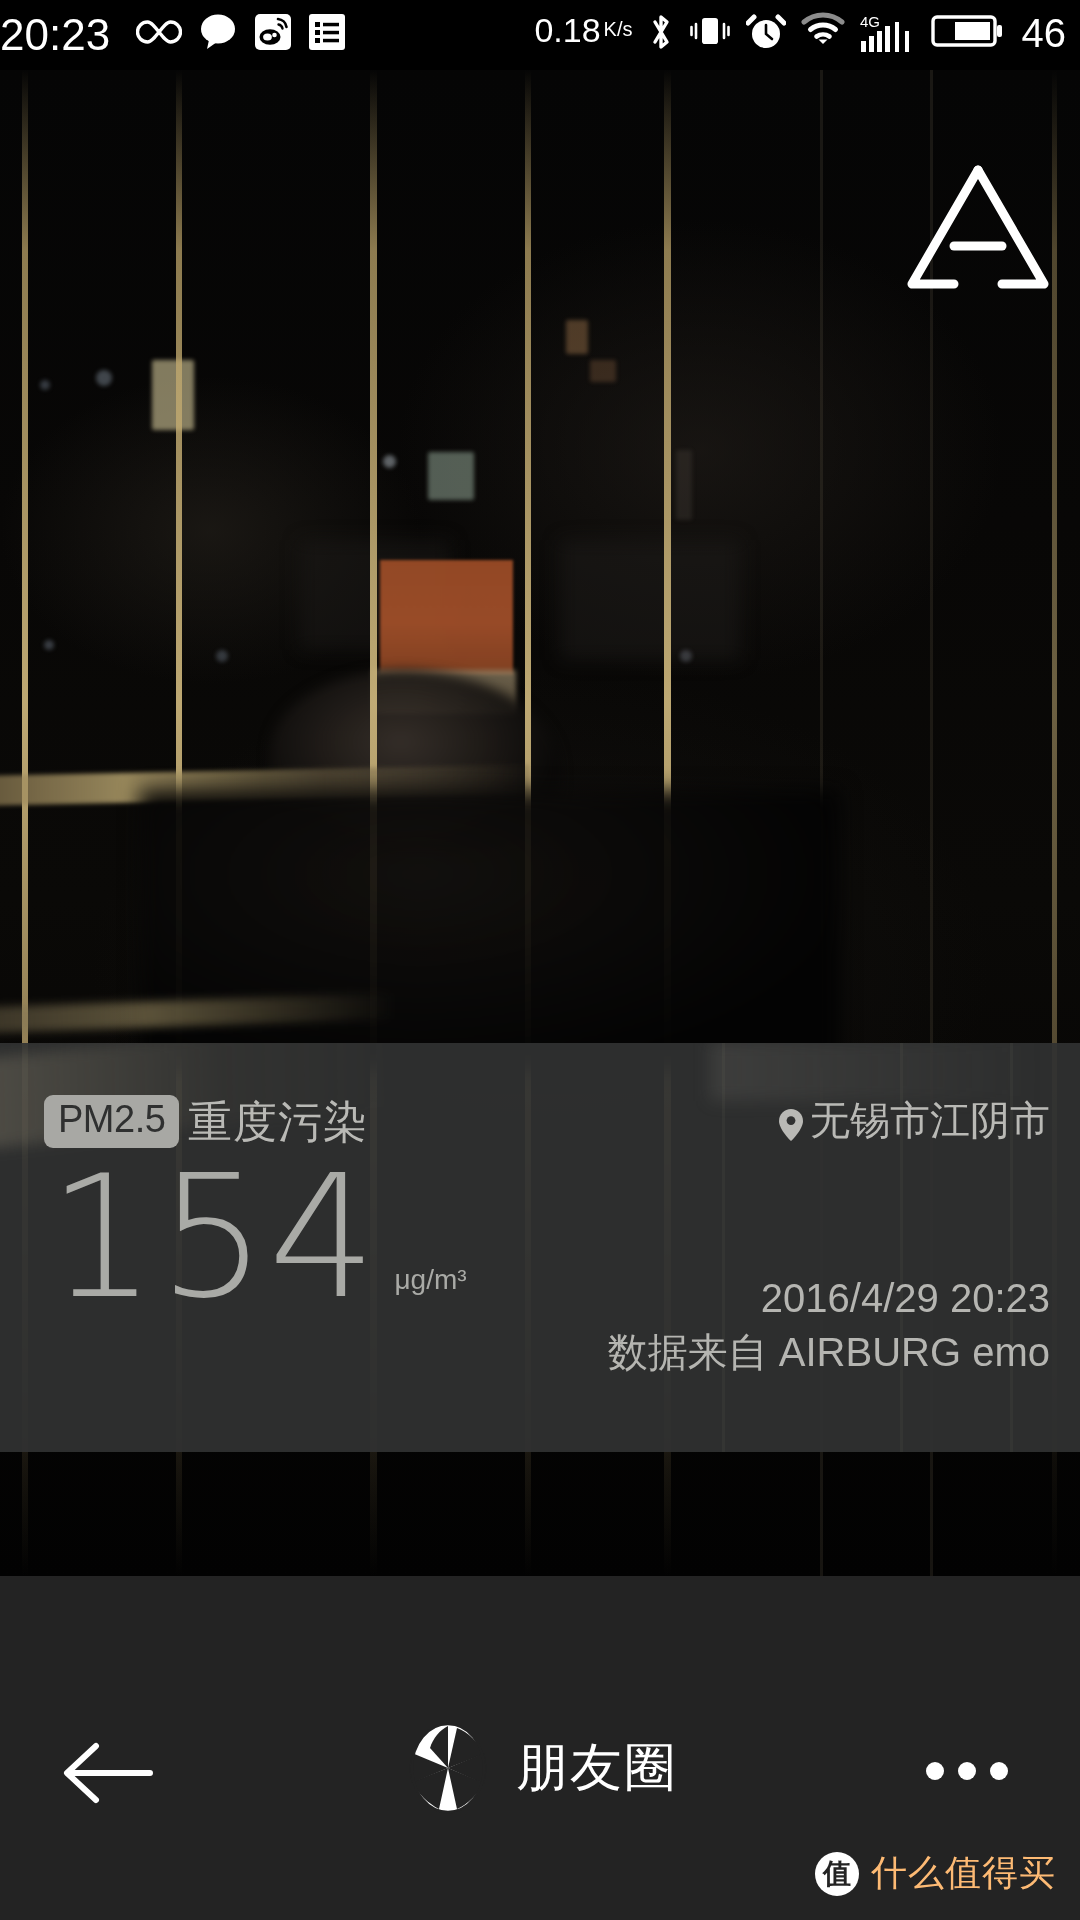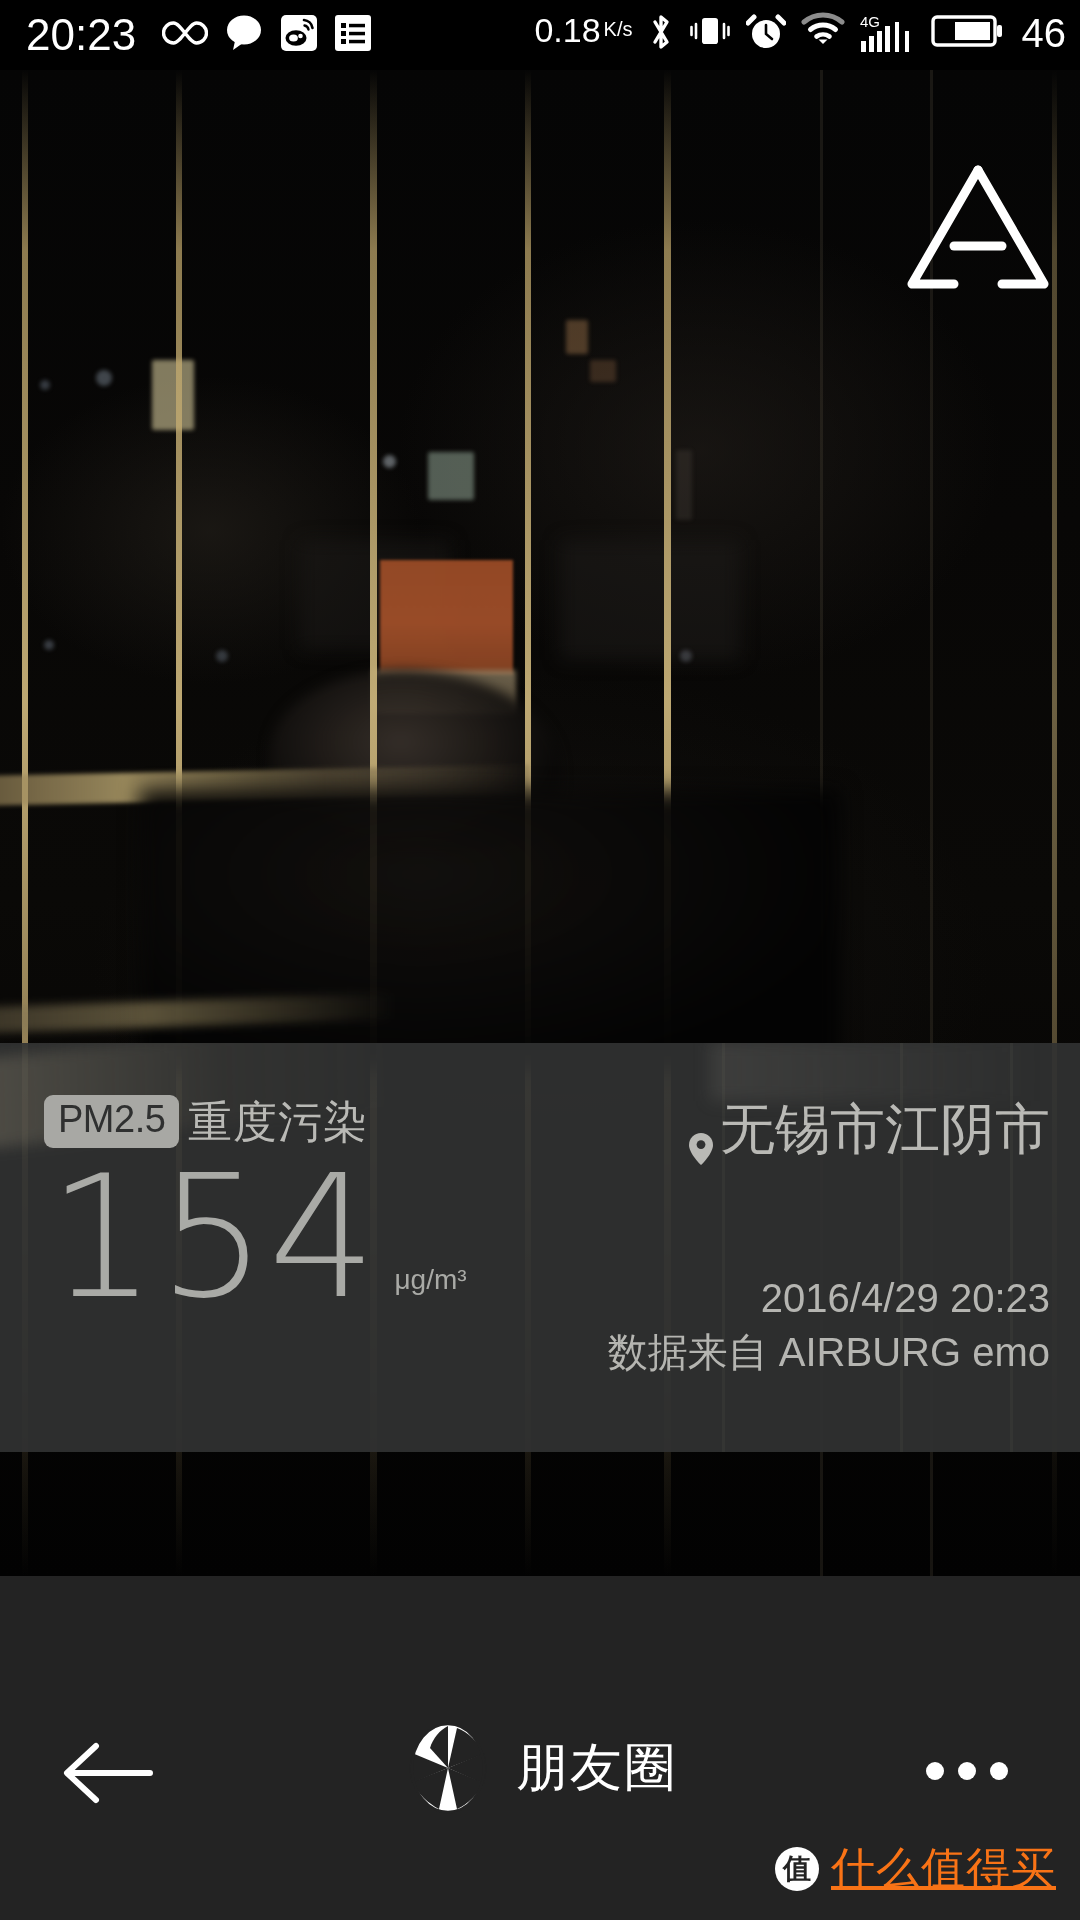--- a/index.html
+++ b/index.html
@@ -10,21 +10,21 @@
     overflow:hidden;
   }
   .screen { position:relative; width:1080px; height:1920px; background:#000; }
 
   
   .statusbar{
     position:absolute; left:0; top:0; width:1080px; height:70px;
     background:#000; color:#fff;
     display:flex; align-items:center;
   }
-  .sb-left{ display:flex; align-items:center; margin-left:26px; }
+  .sb-left{ display:flex; align-items:flex-start; }
   .sb-clock{ font-size:44px; letter-spacing:0px; font-weight:400; line-height:1; }
   .sb-icons-left{ display:flex; align-items:center; gap:16px; margin-left:26px; }
   .sb-right{ position:absolute; right:14px; display:flex; align-items:flex-start; gap:15px; }
   .sb-speed{ font-size:34px; display:flex; align-items:baseline; }
   .sb-speed .unit{ font-size:20px; margin-left:3px; position:relative; top:-6px;}
   .sb-batt-num{ font-size:40px; margin-left:4px; }
   .ic{ display:inline-block; }
 
   
   .photo{
@@ -126,21 +126,21 @@
     background:#a8a8a4; color:#2f3030;
     font-size:38px; padding:4px 14px 7px; border-radius:9px;
     line-height:1.1; letter-spacing:-0.5px;
   }
   .pm-level{
     position:absolute; left:188px; top:-2px;
     font-size:44px; color:#b9b9b5; font-weight:300; letter-spacing:1px;
   }
   .pm-loc{
     position:absolute; right:30px; top:-2px;
-    font-size:55px; color:#b9b9b5; font-weight:300;
+    font-size:40px; color:#b9b9b5; font-weight:300;
     display:flex; align-items:center; gap:6px;
   }
   .pin{ display:inline-block; width:26px; height:34px; position:relative; top:2px; }
 
   .pm-value-wrap{ position:absolute; left:48px; top:122px; display:flex; align-items:flex-end; }
   .pm-value{
     font-size:170px; line-height:0.85; color:#a9aaa6;
     font-weight:100; letter-spacing:2px;
     font-family:"DejaVu Sans","Liberation Sans",sans-serif;
   }
@@ -161,21 +161,21 @@
   .tb-label{ font-size:52px; color:#fff; font-weight:500; letter-spacing:2px; }
   .tb-more{ position:absolute; right:72px; top:186px; display:flex; gap:14px; }
   .dot{ width:18px; height:18px; border-radius:50%; background:#fff; }
 
   .wm{ position:absolute; right:24px; bottom:22px; display:flex; align-items:center; gap:12px; }
   .wm-badge{
     width:44px; height:44px; border-radius:50%; background:#fff; color:#232323;
     font-size:28px; display:flex; align-items:center; justify-content:center;
     font-weight:700;
   }
-  .wm-text{ font-size:44px; color:#f97316; font-weight:500; letter-spacing:1px;text-decoration:underline; }
+  .wm-text{ font-size:36px; color:#fdba74; font-weight:500; letter-spacing:1px; }
 </style>
 </head>
 <body>
 
 <div class="screen">
 
   <div class="statusbar">
     <div class="sb-left">
       <span class="sb-clock">20:23</span>
       <span class="sb-icons-left">

